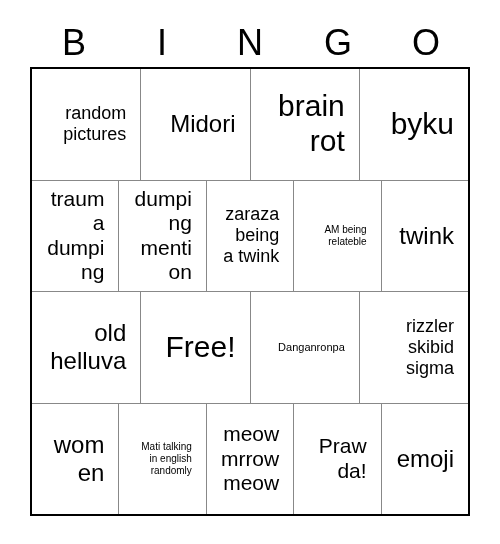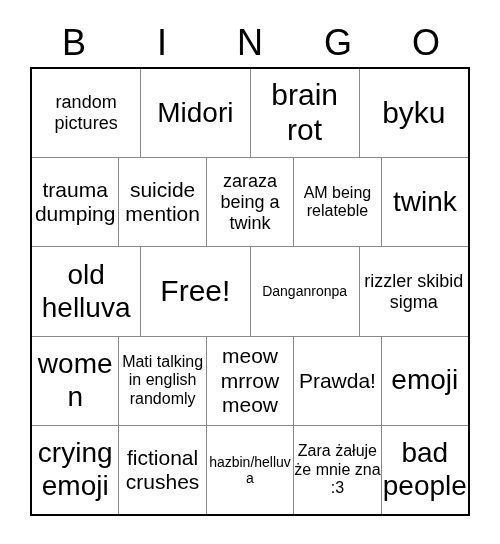--- a/index.html
+++ b/index.html
@@ -67,37 +67,37 @@
     border-bottom: none;
   }
   .cell {
     flex: 1 1 0;
     min-width: 0;
     border-right: 1px solid #888888;
     box-sizing: border-box;
     display: flex;
     align-items: center;
     justify-content: center;
-    text-align: center;
-    padding: 2px 0;
+    text-align: right;
+    padding: 2px 14px;
     line-height: 1.16;
     word-wrap: break-word;
     overflow: hidden;
   }
   .cell:last-child {
     border-right: none;
   }
 
   
   .fs-xl   { font-size: 30px; }
-  .fs-lg   { font-size: 28px; }
+  .fs-lg   { font-size: 24px; }
   .fs-md   { font-size: 21px; }
   .fs-sm   { font-size: 18px; }
-  .fs-xs   { font-size: 16px; }
-  .fs-xxs  { font-size: 14px; }
+  .fs-xs   { font-size: 10px; }
+  .fs-xxs  { font-size: 11px; }
 
   .cell-text {
     display: block;
     width: 100%;
   }
 </style>
 </head>
 <body>
 
 <div id="bingo-card">
@@ -123,21 +123,21 @@
         </div>
         <div class="cell">
           <span class="cell-text fs-xl">byku</span>
         </div>
       </div>
       <div class="grid-row">
         <div class="cell">
           <span class="cell-text fs-md">trauma dumping</span>
         </div>
         <div class="cell">
-          <span class="cell-text fs-md">suicide mention</span>
+          <span class="cell-text fs-md">dumping mention</span>
         </div>
         <div class="cell">
           <span class="cell-text fs-sm">zaraza being a twink</span>
         </div>
         <div class="cell">
           <span class="cell-text fs-xs">AM being relateble</span>
         </div>
         <div class="cell">
           <span class="cell-text fs-lg">twink</span>
         </div>
@@ -166,32 +166,15 @@
         <div class="cell">
           <span class="cell-text fs-md">meow mrrow meow</span>
         </div>
         <div class="cell">
           <span class="cell-text fs-md">Prawda!</span>
         </div>
         <div class="cell">
           <span class="cell-text fs-lg">emoji</span>
         </div>
       </div>
-      <div class="grid-row">
-        <div class="cell">
-          <span class="cell-text fs-lg">crying emoji</span>
-        </div>
-        <div class="cell">
-          <span class="cell-text fs-md">fictional crushes</span>
-        </div>
-        <div class="cell">
-          <span class="cell-text fs-xxs">hazbin/helluva</span>
-        </div>
-        <div class="cell">
-          <span class="cell-text fs-xs">Zara żałuje że mnie zna :3</span>
-        </div>
-        <div class="cell">
-          <span class="cell-text fs-lg">bad people</span>
-        </div>
-      </div>
     </div>
 
 </div>
 
 </body></html>

